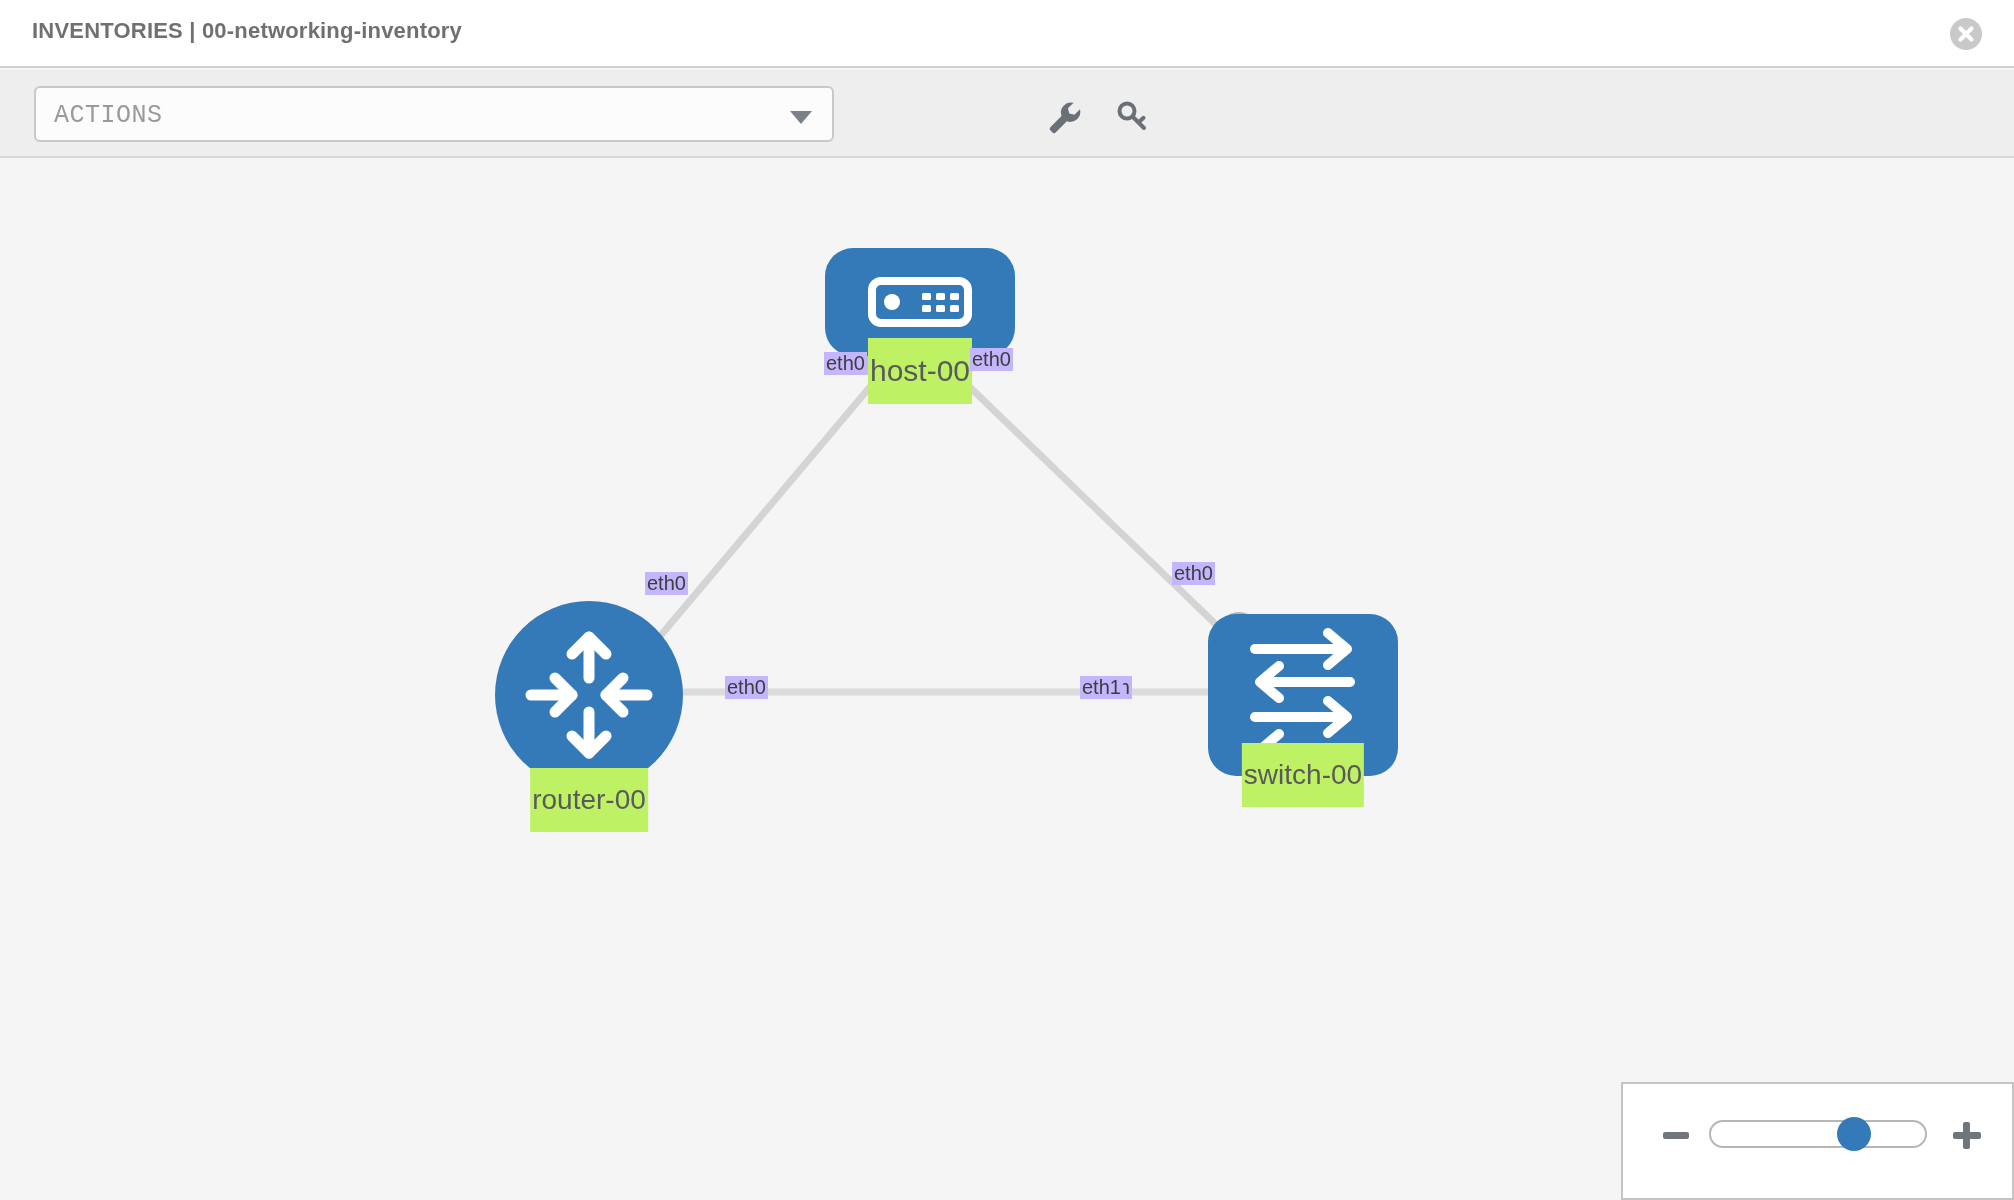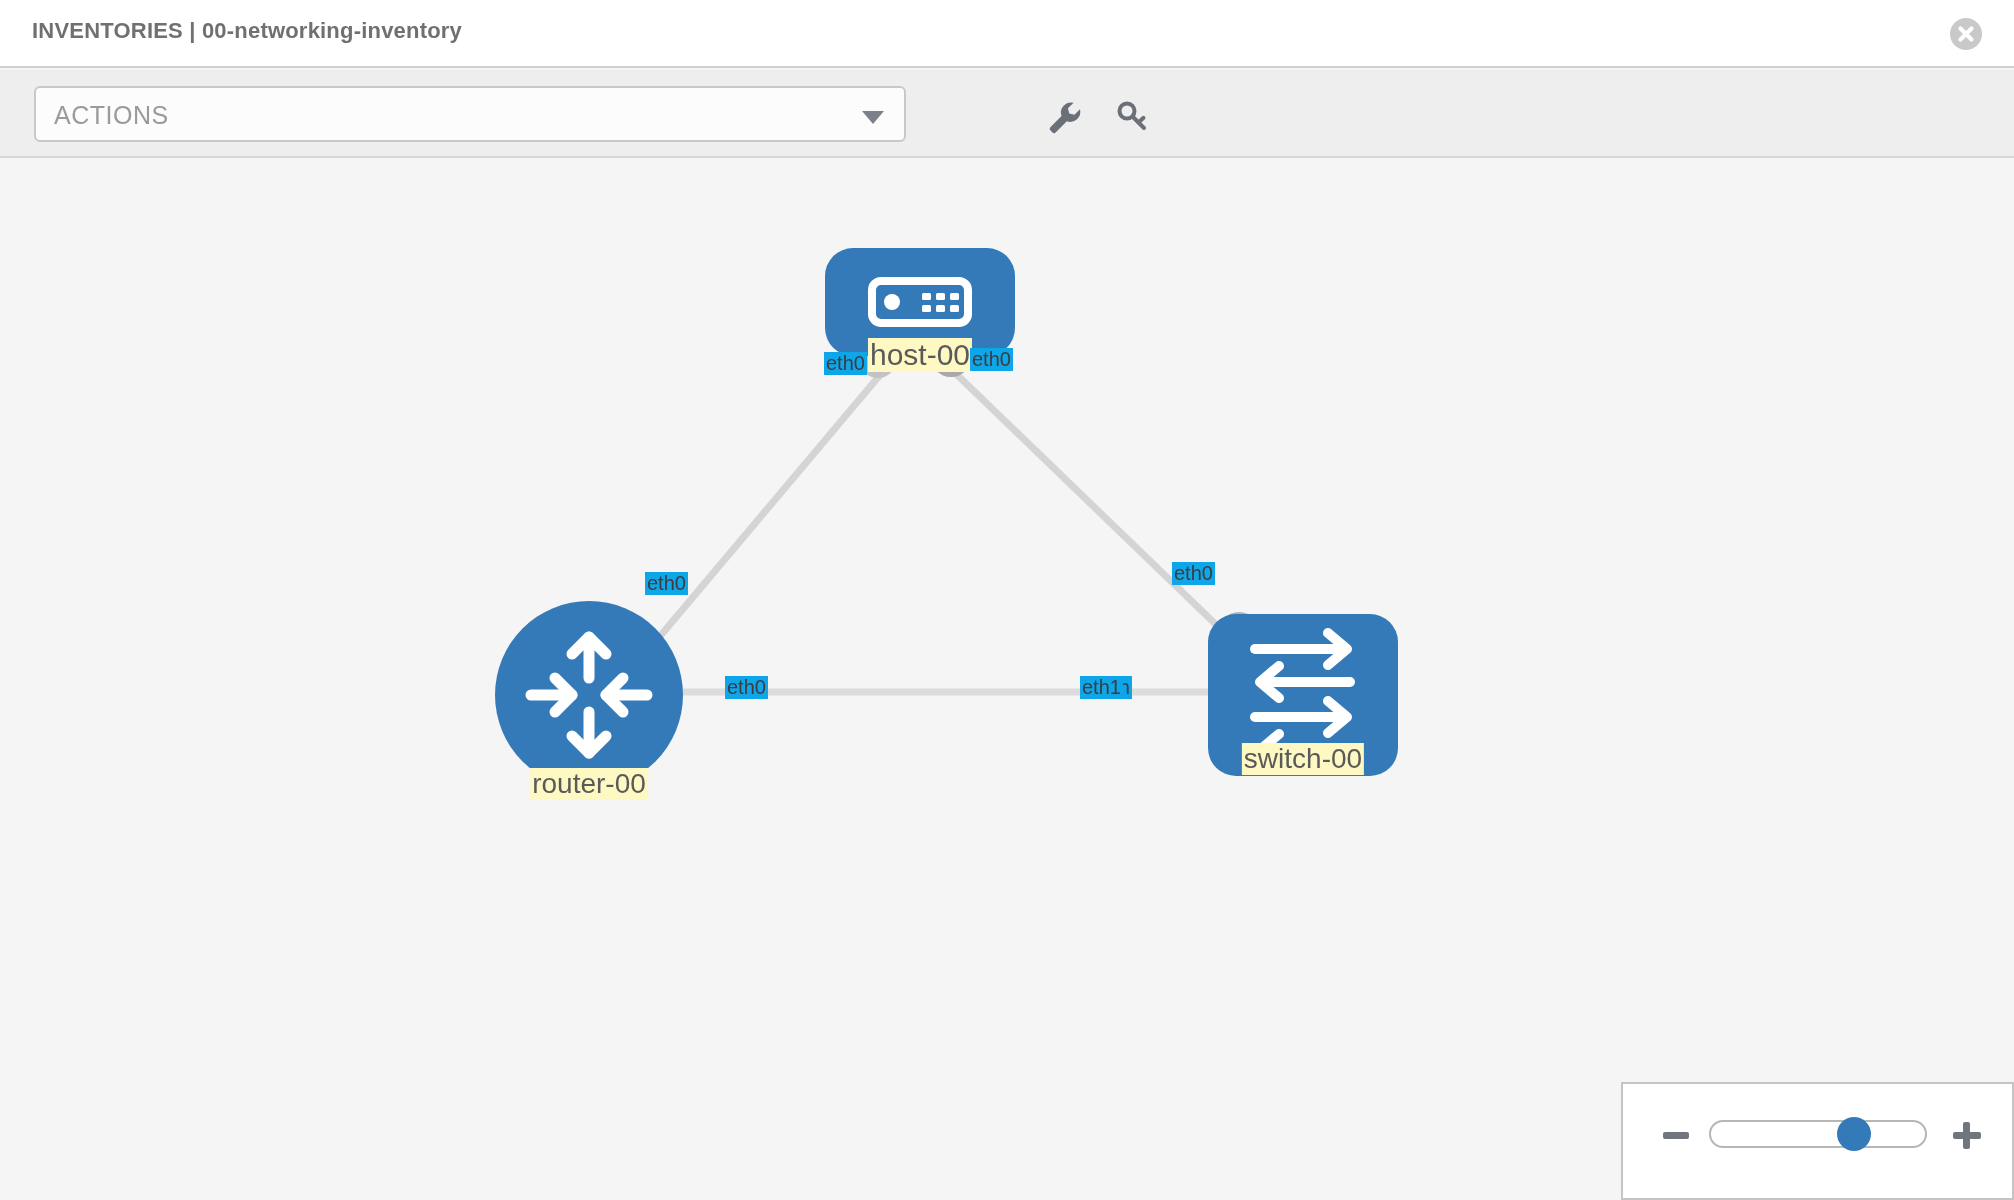--- a/index.html
+++ b/index.html
@@ -32,24 +32,25 @@
 
   
   .toolbar {
     position: absolute; left: 0; top: 70px;
     width: 2014px; height: 88px;
     background: #eeeeee;
     border-bottom: 2px solid #d6d6d6;
   }
   .actions-select {
     position: absolute; left: 34px; top: 16px;
-    width: 872px; height: 56px;
+    width: 800px; height: 56px;
     background: #fcfcfc;
     border: 2px solid #c8c8c8;
     border-radius: 6px;
+    font-family: Liberation Mono, monospace;
   }
   .actions-label {
     position: absolute; left: 18px; top: 13px;
     font-size: 25px; color: #9a9a9a;
     letter-spacing: 0.5px;
   }
   .caret {
     position: absolute; right: 20px; top: 23px;
     width: 0; height: 0;
     border-left: 11px solid transparent;
@@ -81,29 +82,29 @@
     position: absolute; left: 0; top: 160px;
     width: 2014px; height: 1040px;
     background: #f5f5f5;
     overflow: hidden;
   }
   .topo-svg { position: absolute; left: 0; top: 0; }
 
   .node-label {
     position: absolute;
     font-size: 28px; color: #5a5a5a;
-    background: #fef9c3;
+    background: #bef264;
     white-space: nowrap;
-    padding: 0 2px;
+    padding: 16px 2px;
     transform: translateX(-50%);
   }
   .port-label {
     position: absolute;
     font-size: 20px; color: #3d3d3d;
-    background: #0ea5e9;
+    background: #c4b5fd;
     white-space: nowrap;
     padding: 0 2px;
   }
 
   
   .zoom-panel {
     position: absolute; left: 1621px; top: 1082px;
     width: 393px; height: 118px;
     background: #ffffff;
     border: 2px solid #c4c4c4;

